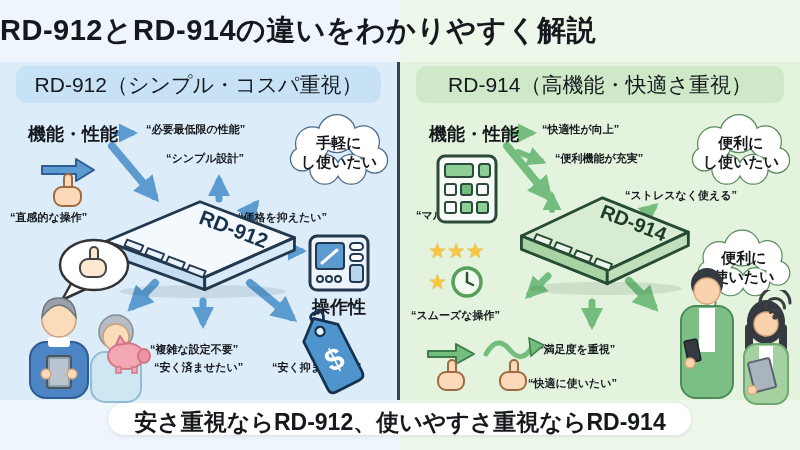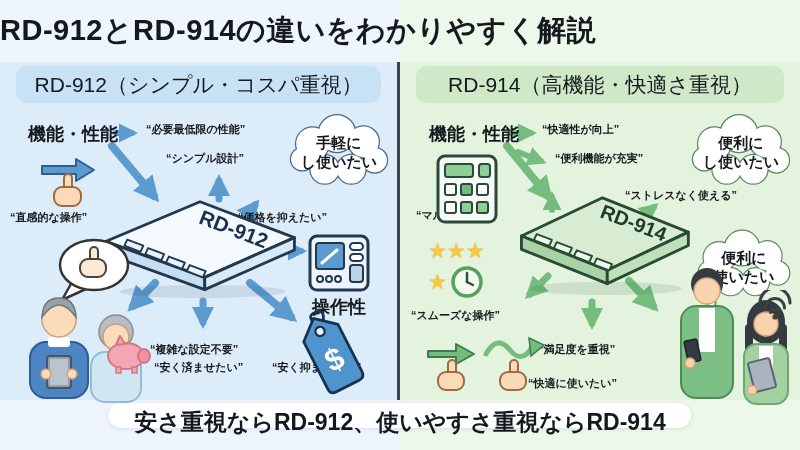--- a/index.html
+++ b/index.html
@@ -26,21 +26,21 @@
   .cloud-wrap{position:absolute;}
   .cloud-text{position:absolute;inset:0;display:flex;flex-direction:column;align-items:center;
     justify-content:center;font-size:15px;font-weight:800;line-height:1.3;text-align:right;}
   .cloud-text.lift{padding-bottom:14px;}
   .stars{position:absolute;line-height:22px;}
   .star{font-size:21px;color:#f6c844;text-shadow:0 0 1px #d79a2e;}
   .stars .row2{display:flex;align-items:center;gap:2px;}
   .oplabel{position:absolute;font-size:18px;font-weight:800;white-space:nowrap;}
   .tag-rot{transform:rotate(-27deg);}
   .footer{position:absolute;top:403px;left:50%;transform:translateX(-50%);
-    background:#fff;border-radius:20px;height:25px;line-height:39px;padding:0 26px;
+    background:#fff;border-radius:20px;height:32px;line-height:39px;padding:0 26px;
     font-size:23px;font-weight:800;white-space:nowrap;box-shadow:0 1px 4px rgba(30,50,70,.12);}
 </style>
 </head>
 <body>
 
 <div id="stage">
 
   <div class="title">RD-912とRD-914の違いをわかりやすく解説</div>
 
   <section class="panel left">

